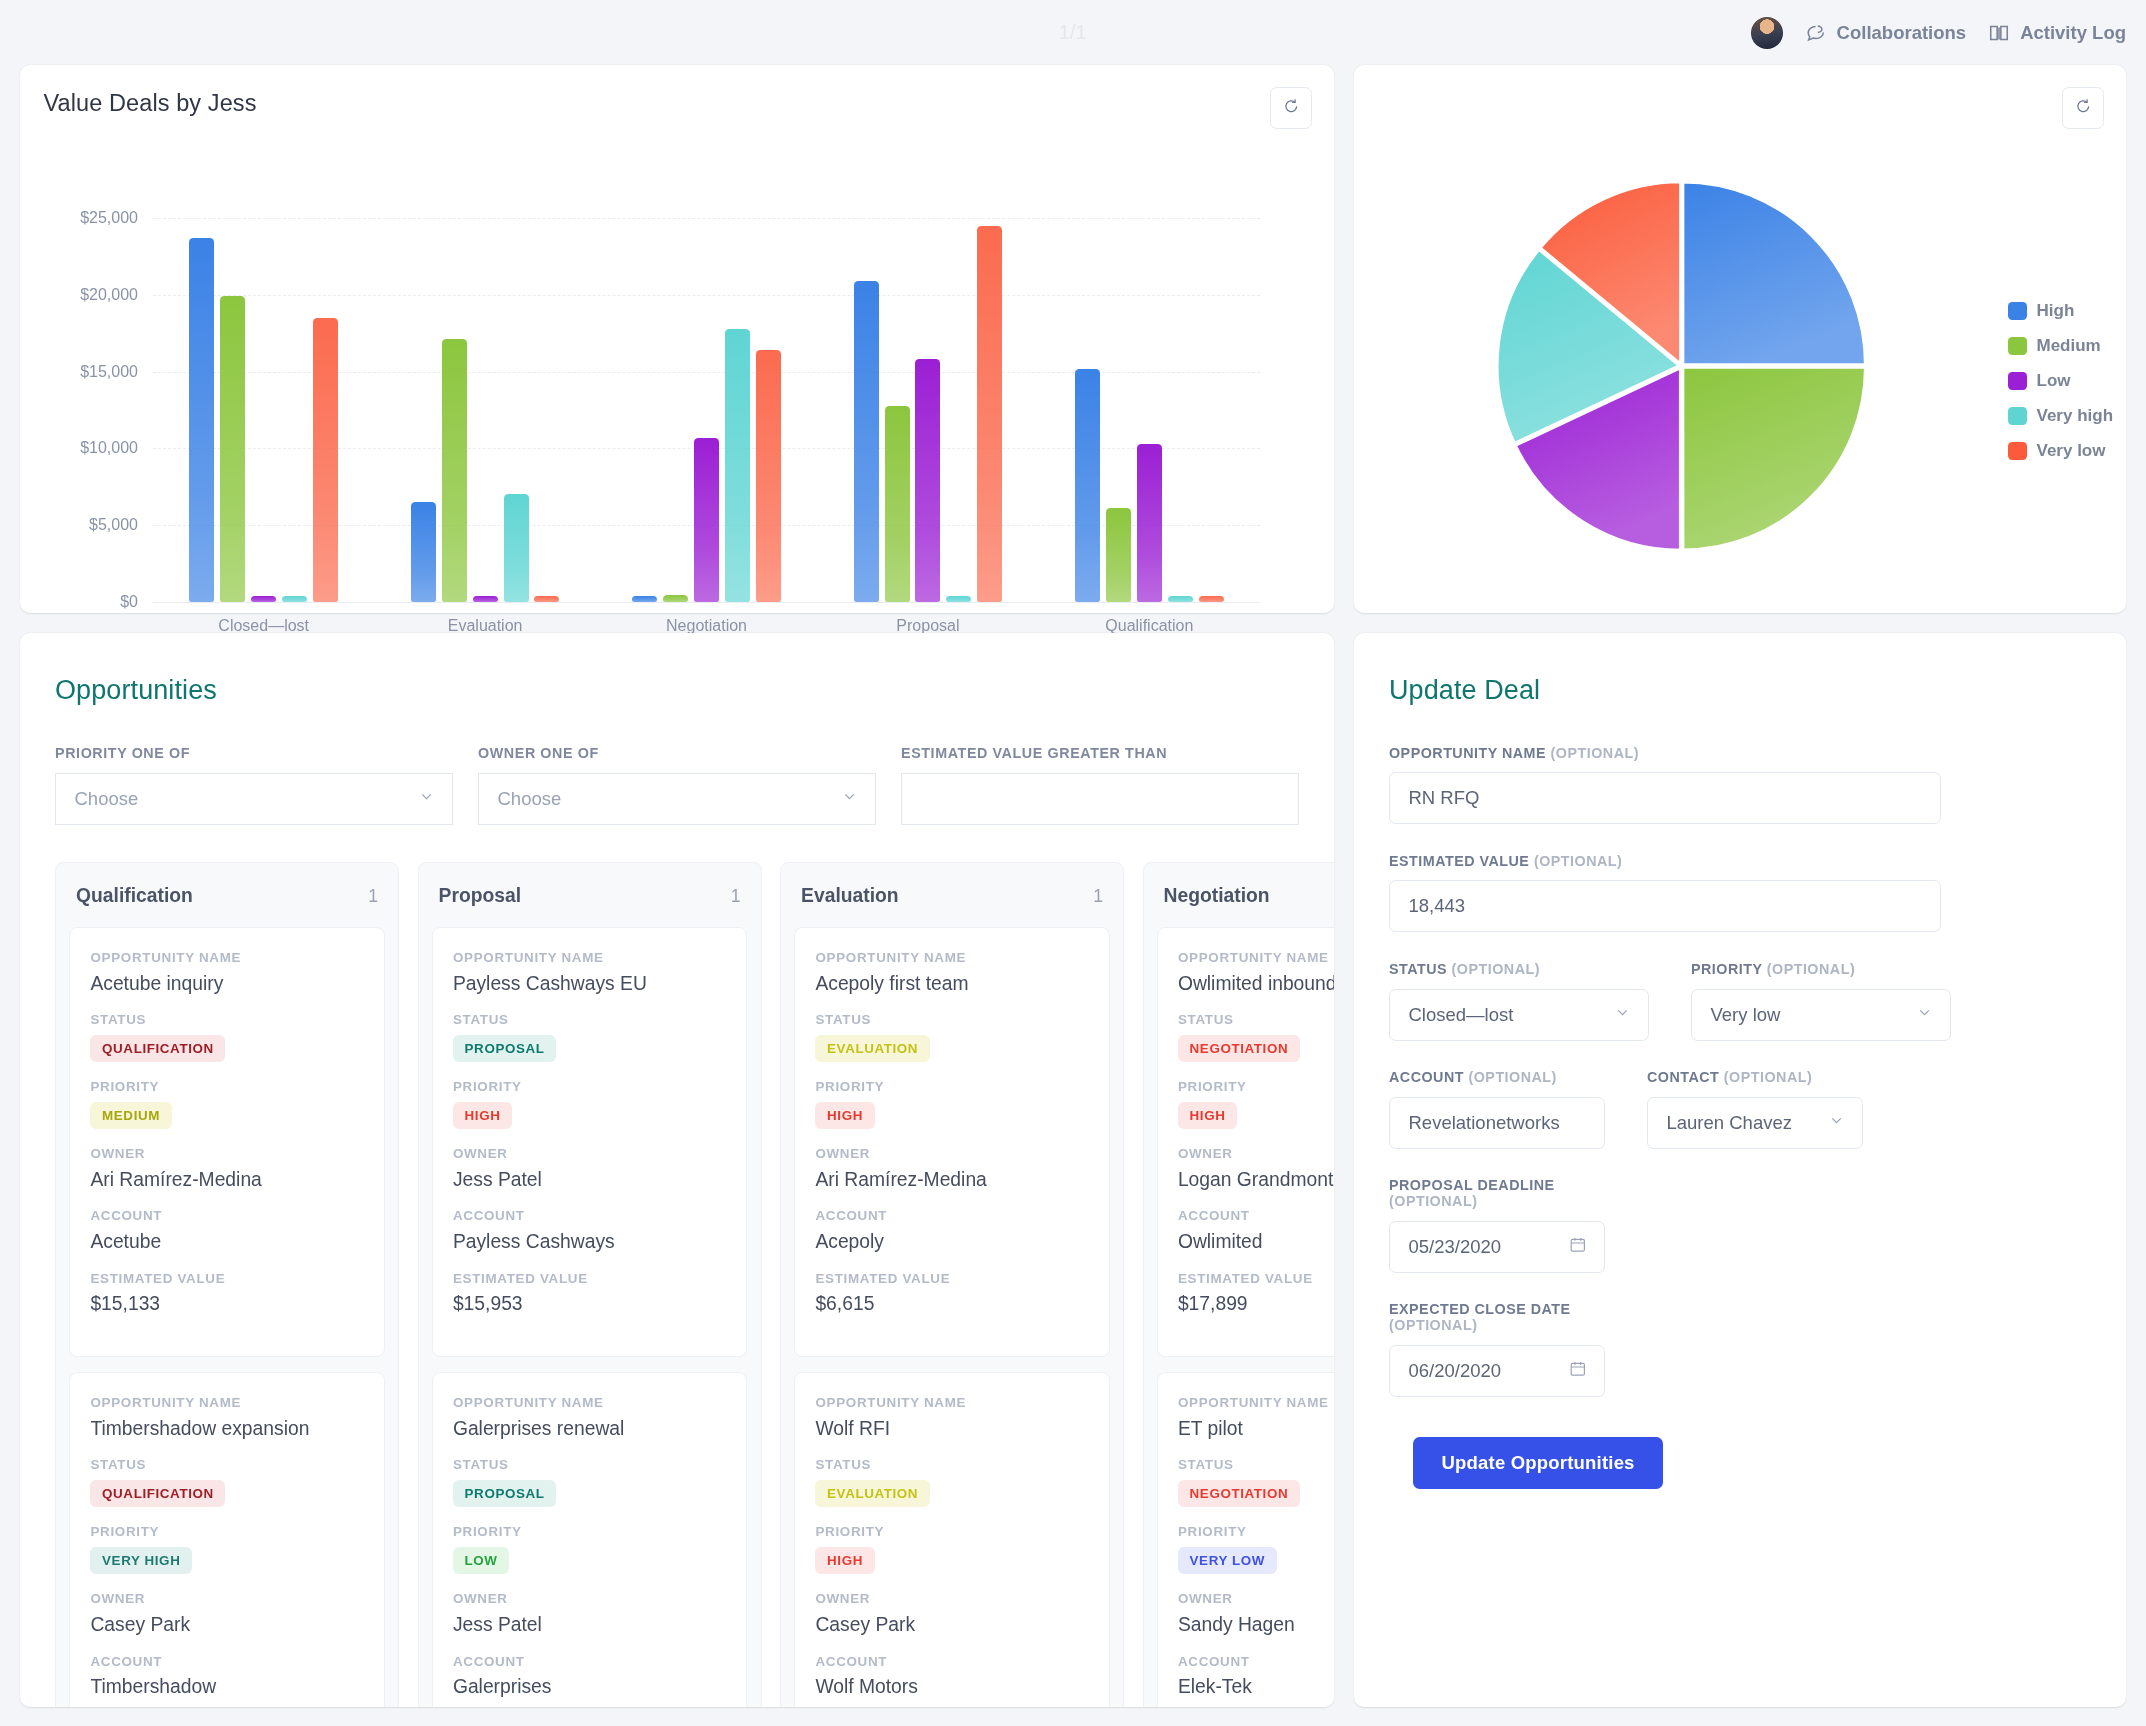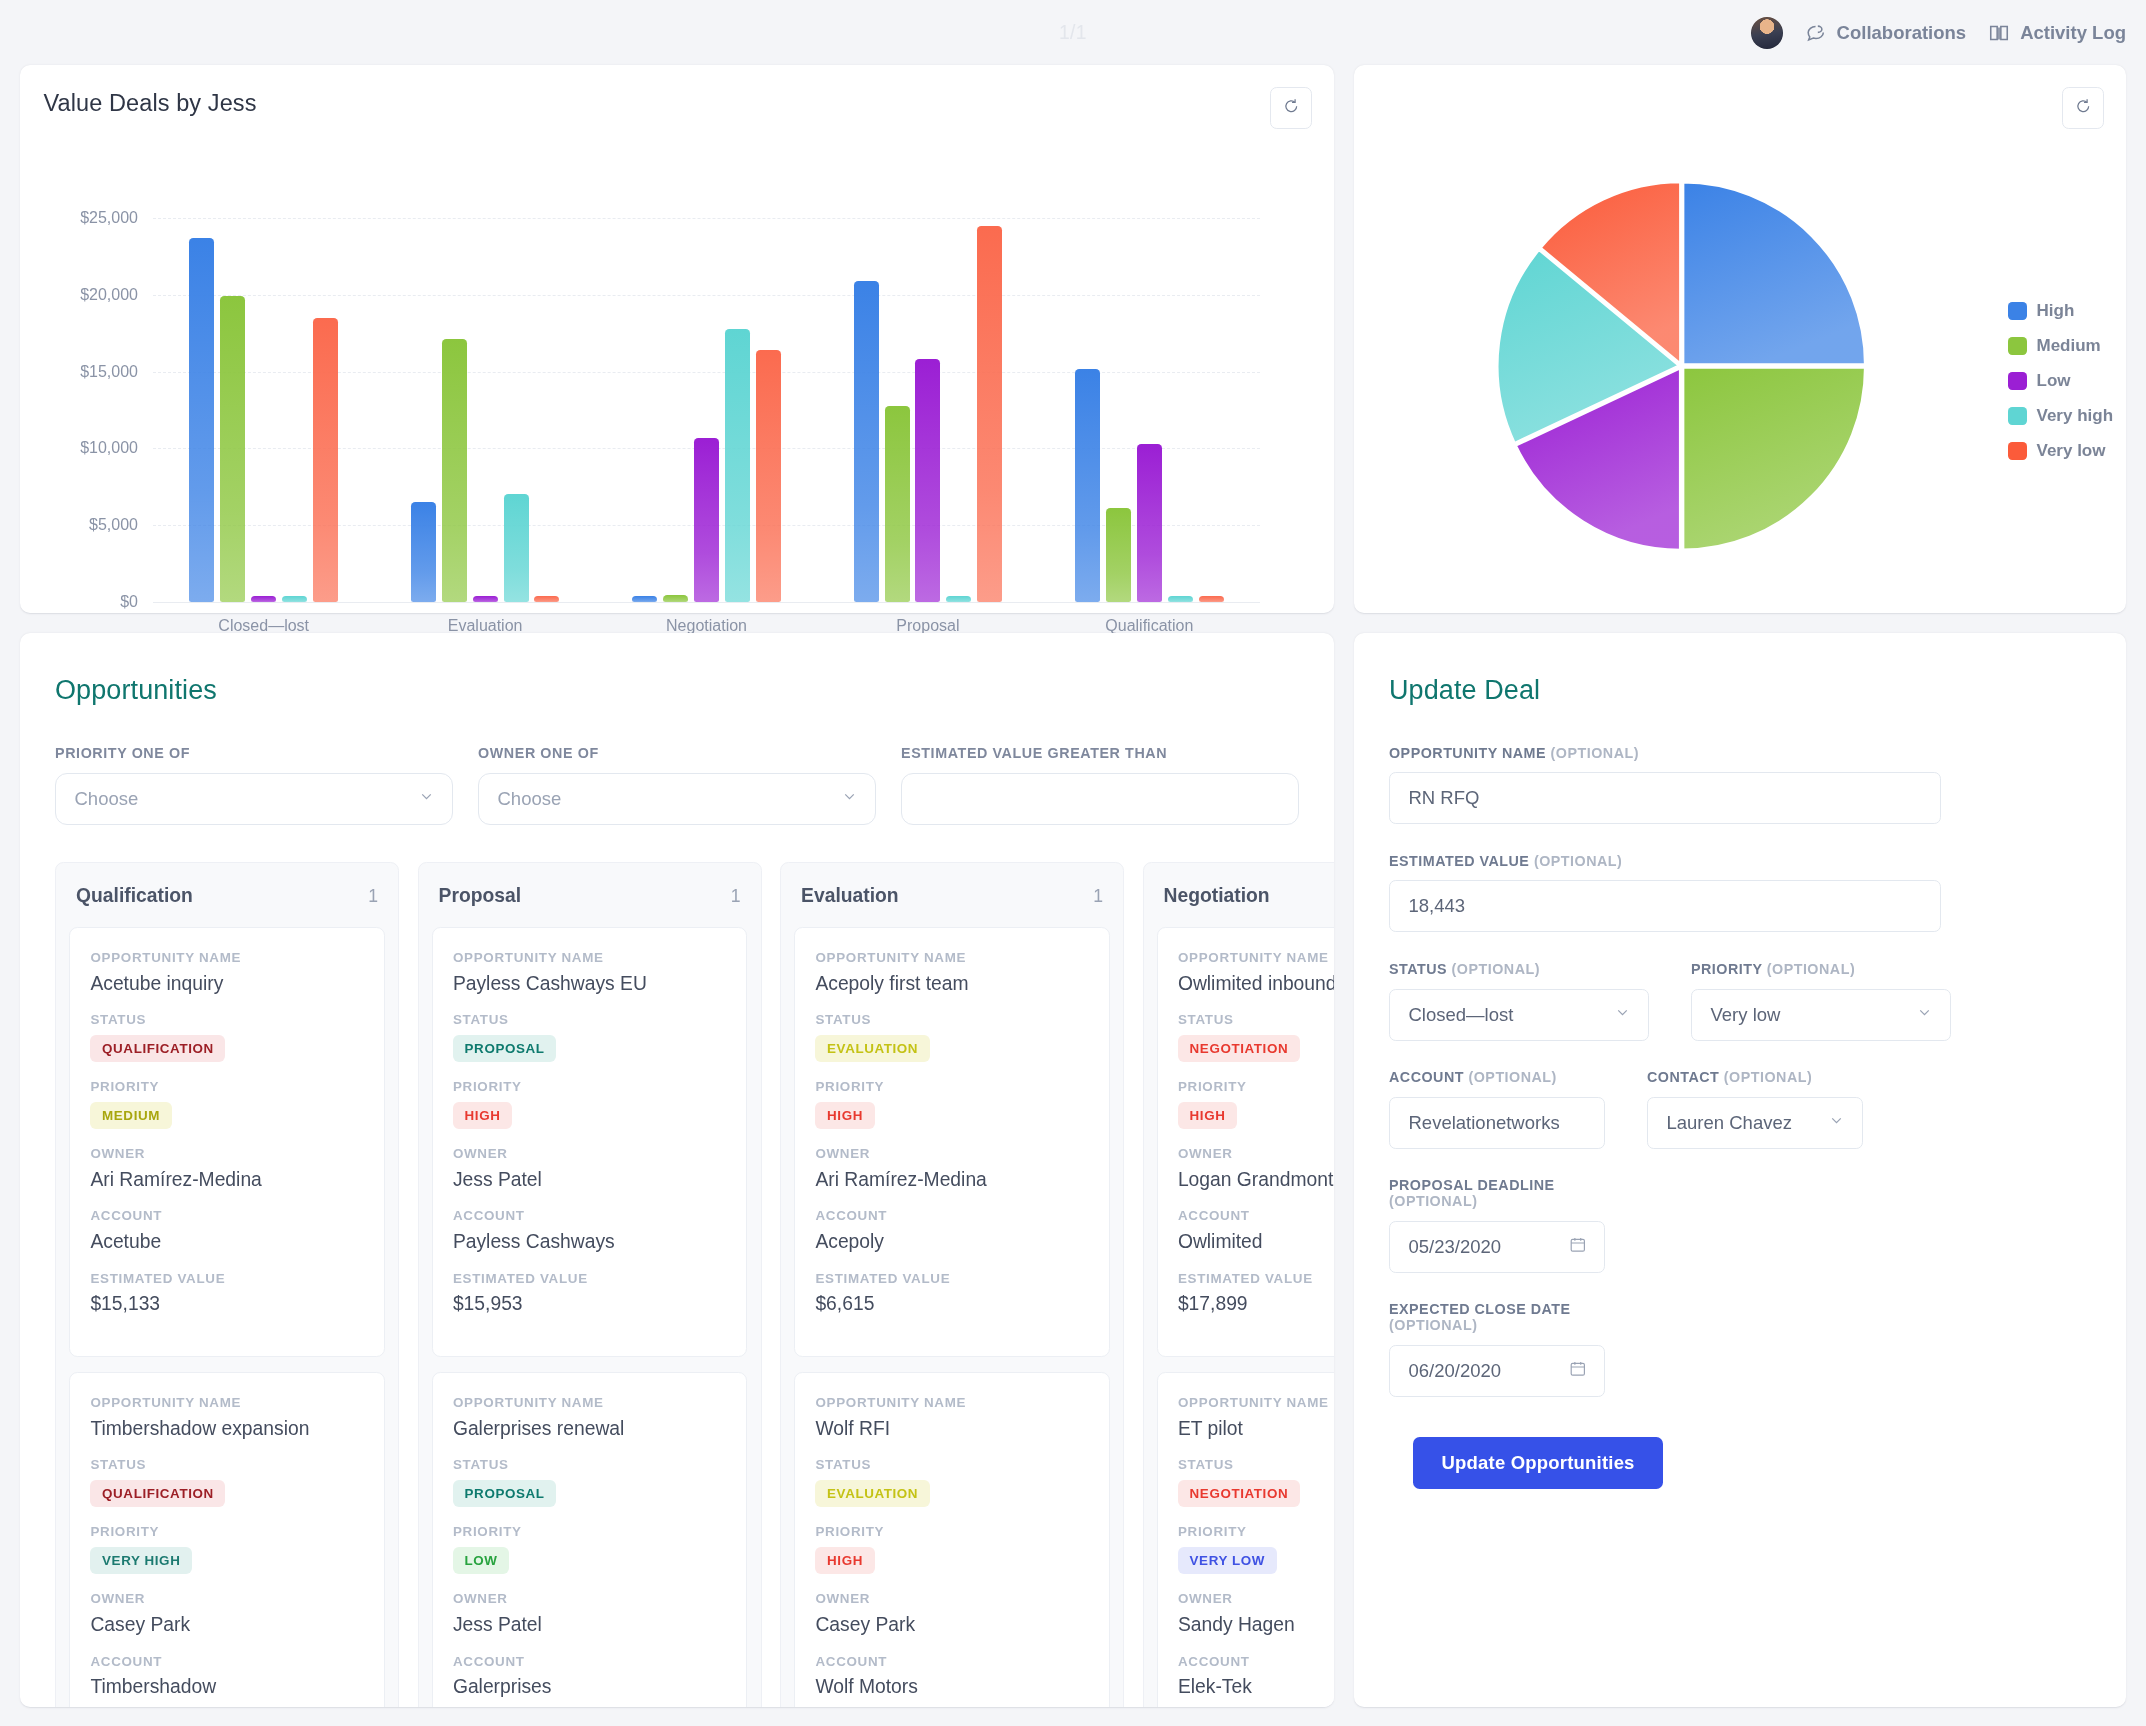--- a/index.html
+++ b/index.html
@@ -123,21 +123,21 @@
   }
 
   
   .filters { display: flex; gap: 25px; margin-top: 39px; }
   .filter { flex: 1 1 0; max-width: 401px; }
   .filter-label {
     font-size: 14.3px; font-weight: 700; color: #7f889d;
     letter-spacing: 0.6px; text-transform: uppercase; margin-bottom: 12.6px;
   }
   .ctrl {
-    height: 52px; border: 0.8px solid #e3e8ef; border-radius: 12px;
+    height: 52px; border: 0.8px solid #e3e8ef; border-radius: 0;
     background: #fff; display: flex; align-items: center;
     padding: 0 18.5px; font-size: 18.5px; color: #9aa3b4;
     position: relative; cursor: pointer;
   }
   .ctrl .chev {
     position: absolute; right: 17px; top: 50%; transform: translateY(-50%);
     pointer-events: none;
   }
 
   

